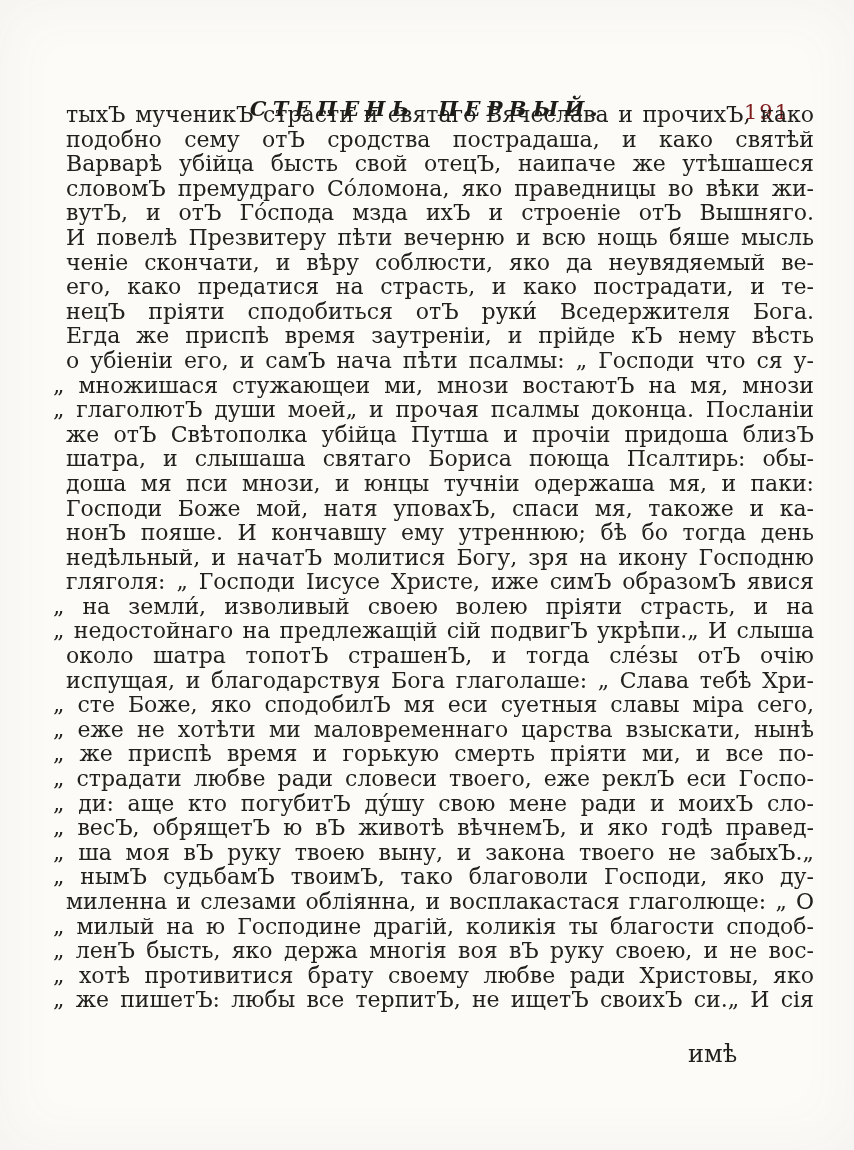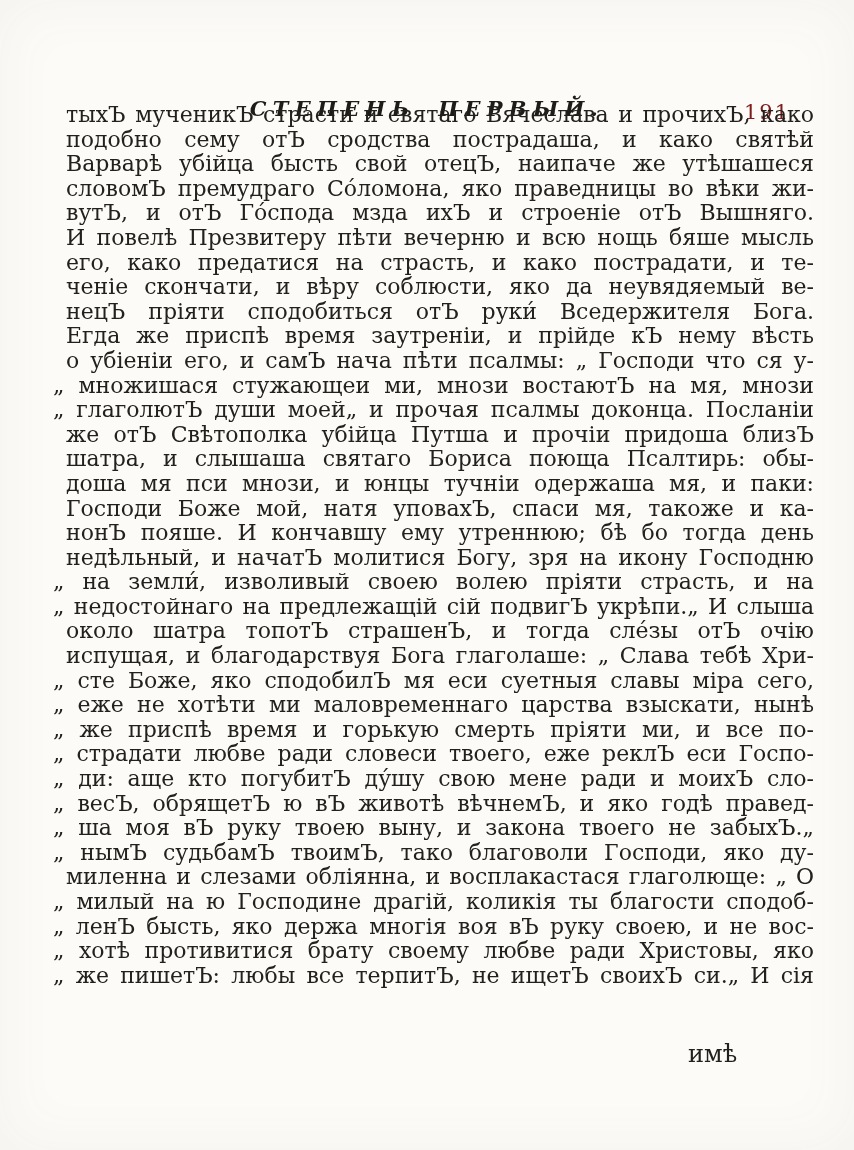--- a/index.html
+++ b/index.html
@@ -81,33 +81,34 @@
     <div class="page-number">191</div>
   </div>
 
   <div class="body-text">
       <div class="text-line">тыхЪ мученикЪ страсти и святаго Вячеслава и прочихЪ, како</div>
       <div class="text-line">подобно сему отЪ сродства пострадаша, и како святѣй</div>
       <div class="text-line">Варварѣ убійца бысть свой отецЪ, наипаче же утѣшашеся</div>
       <div class="text-line">словомЪ премудраго Со́ломона, яко праведницы во вѣки жи-</div>
       <div class="text-line">вутЪ, и отЪ Го́спода мзда ихЪ и строеніе отЪ Вышняго.</div>
       <div class="text-line">И повелѣ Презвитеру пѣти вечерню и всю нощь бяше мысль</div>
+      <div class="text-line">ченіе скончати, и вѣру соблюсти, яко да неувядяемый ве-</div>
       <div class="text-line">его, како предатися на страсть, и како пострадати, и те-</div>
-      <div class="text-line">ченіе скончати, и вѣру соблюсти, яко да неувядяемый ве-</div>
       <div class="text-line">нецЪ пріяти сподобиться отЪ руки́ Вседержителя Бога.</div>
       <div class="text-line">Егда же приспѣ время заутреніи, и прійде кЪ нему вѣсть</div>
       <div class="text-line">о убіеніи его, и самЪ нача пѣти псалмы: „ Господи что ся у-</div>
       <div class="text-line q-line">„ множишася стужающеи ми, мнози востаютЪ на мя, мнози</div>
       <div class="text-line q-line">„ глаголютЪ души моей„ и прочая псалмы доконца. Посланіи</div>
       <div class="text-line">же отЪ Свѣтополка убійца Путша и прочіи придоша близЪ</div>
       <div class="text-line">шатра, и слышаша святаго Бориса поюща Псалтирь: обы-</div>
       <div class="text-line">доша мя пси мнози, и юнцы тучніи одержаша мя, и паки:</div>
       <div class="text-line">Господи Боже мой, натя уповахЪ, спаси мя, такоже и ка-</div>
       <div class="text-line">нонЪ пояше. И кончавшу ему утреннюю; бѣ бо тогда день</div>
       <div class="text-line">недѣльный, и начатЪ молитися Богу, зря на икону Господню</div>
+      <div class="text-line">гляголя: „ Господи Іисусе Христе, иже симЪ образомЪ явися</div>
       <div class="text-line q-line">„ на земли́, изволивый своею волею пріяти страсть, и на</div>
       <div class="text-line q-line">„ недостойнаго на предлежащій сій подвигЪ укрѣпи.„ И слыша</div>
       <div class="text-line">около шатра топотЪ страшенЪ, и тогда сле́зы отЪ очію</div>
       <div class="text-line">испущая, и благодарствуя Бога глаголаше: „ Слава тебѣ Хри-</div>
       <div class="text-line q-line">„ сте Боже, яко сподобилЪ мя еси суетныя славы міра сего,</div>
       <div class="text-line q-line">„ еже не хотѣти ми маловременнаго царства взыскати, нынѣ</div>
       <div class="text-line q-line">„ же приспѣ время и горькую смерть пріяти ми, и все по-</div>
       <div class="text-line q-line">„ страдати любве ради словеси твоего, еже реклЪ еси Госпо-</div>
       <div class="text-line q-line">„ ди: аще кто погубитЪ ду́шу свою мене ради и моихЪ сло-</div>
       <div class="text-line q-line">„ весЪ, обрящетЪ ю вЪ животѣ вѣчнемЪ, и яко годѣ правед-</div>

